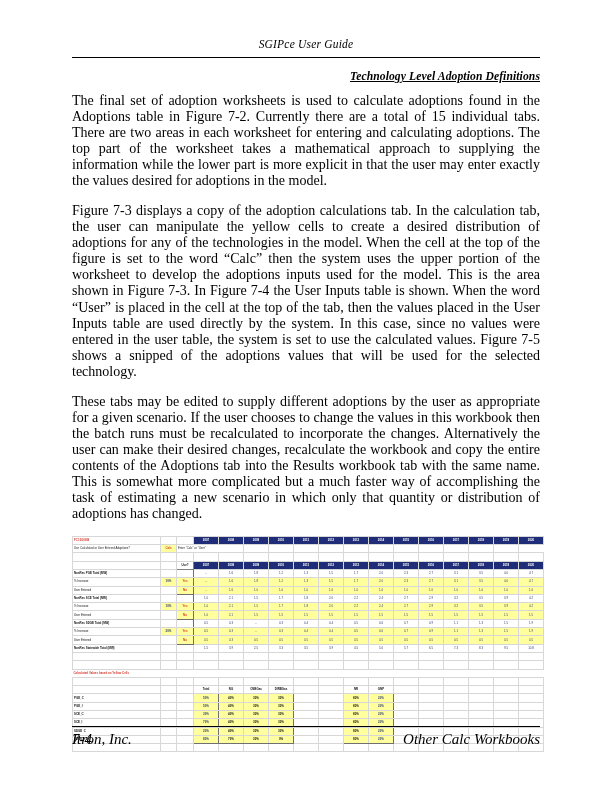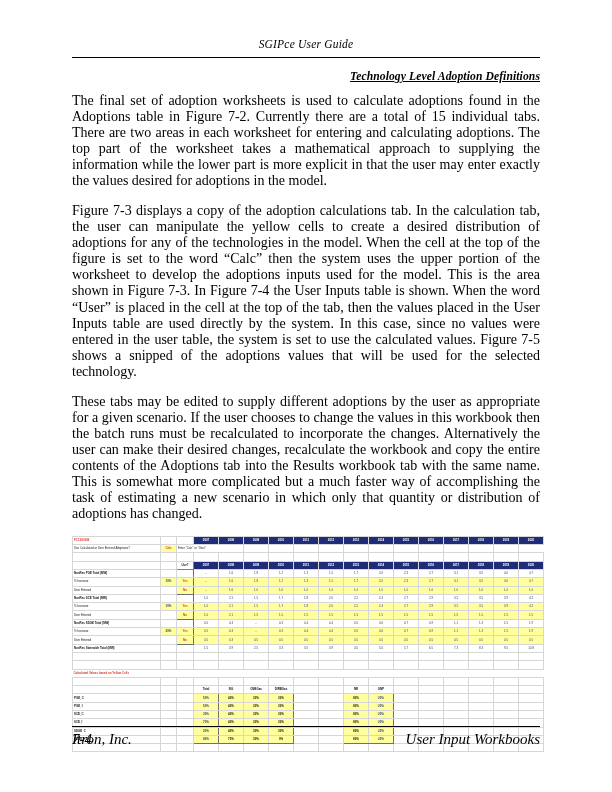--- a/index.html
+++ b/index.html
@@ -637,16 +637,16 @@
             </tr>
           </tbody>
       </table>
     </div>
   </div>
 
   <div class="ftr-rule"></div>
   <div class="pg-footer">
     <span class="left">Itron, Inc.</span>
     <span class="center">7-4</span>
-    <span class="right">User Input Workbooks</span>
+    <span class="right">Other Calc Workbooks</span>
   </div>
 
 </div>
 
 </body></html>

